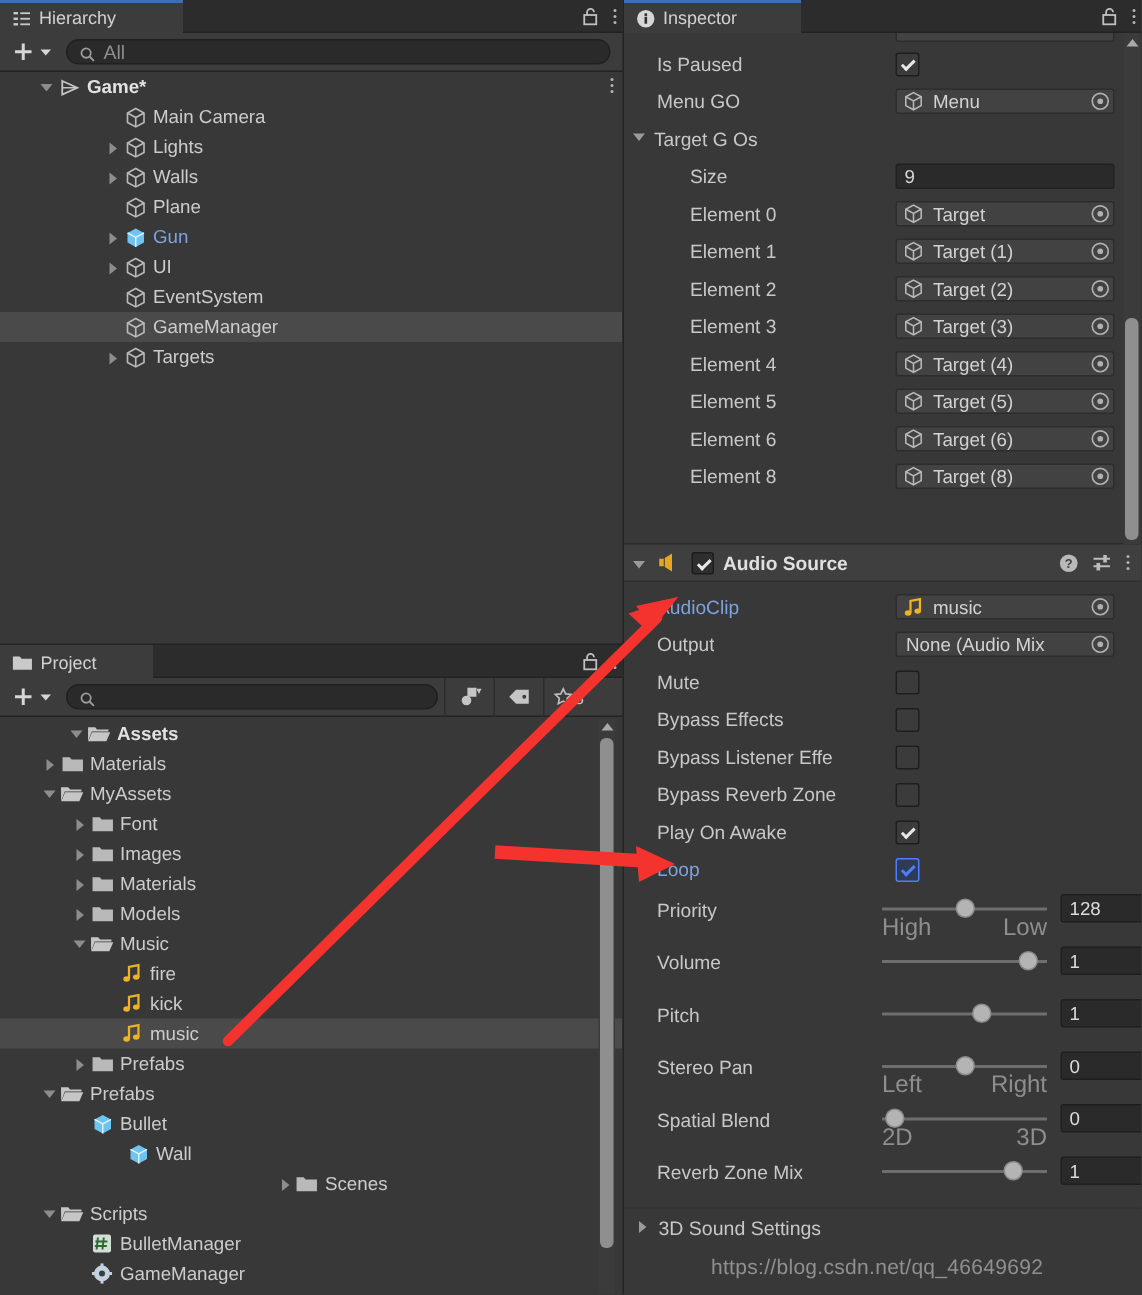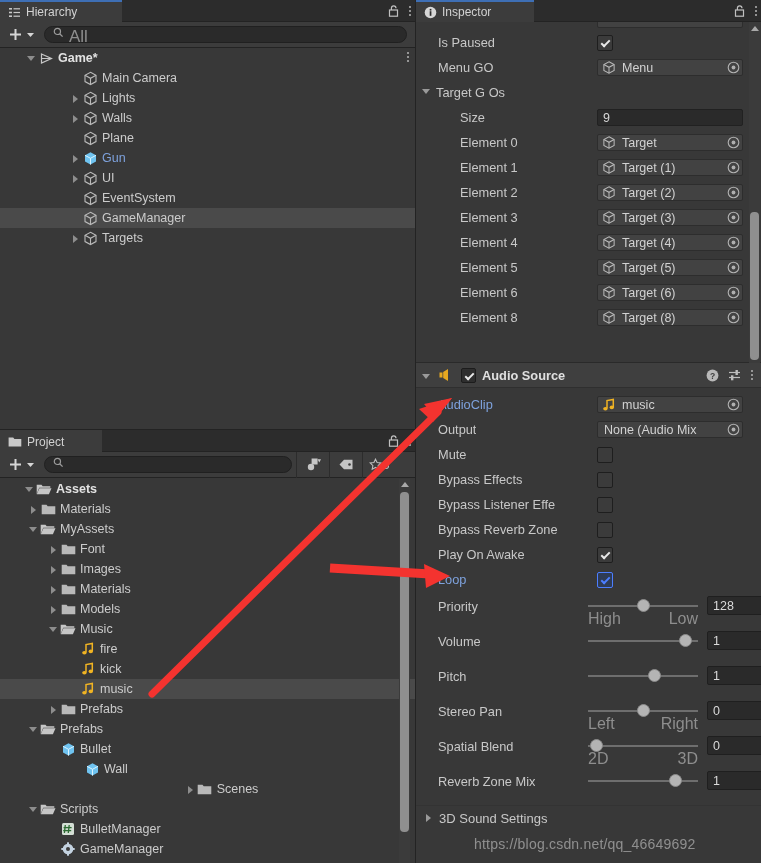--- a/index.html
+++ b/index.html
@@ -31,22 +31,22 @@
   .tabtools{
     position:absolute; right:4px; top:0; height:22px;
     display:flex; align-items:center; gap:9px;
   }
   .toolbar{
     height:26px; background:#3c3c3c; display:flex; align-items:center;
     gap:4px; padding:0 3px; border-bottom:1px solid #232323;
   }
   .searchbox{
     flex:1; height:17px; background:#2a2a2a; border:1px solid #202020;
-    border-radius:9px; display:flex; align-items:flex-start; gap:5px;
-    padding:0 8px; color:#8e8e8e; font-size:17px;
+    border-radius:9px; display:flex; align-items:flex-end; gap:5px;
+    padding:0 8px; color:#8e8e8e; font-size:13px;
   }
   .plusbtn{ display:flex; align-items:center; gap:3px; padding:0 5px; }
 
   
   .tree{ position:absolute; left:0; right:0; top:48px; bottom:0; overflow:hidden; }
   .row{
     position:relative; height:20px; display:flex; align-items:center;
     white-space:nowrap; font-size:12.5px; color:#cccccc;
   }
   .row.sel{ background:#4a4a4a; }
@@ -360,21 +360,21 @@
         <div class="ptool" style="gap:1px;">
           <svg width="13" height="13" viewBox="0 0 13 13">
             <path d="M6.5 1.2 L8.1 4.6 L11.8 5 L9.1 7.6 L9.8 11.2 L6.5 9.4 L3.2 11.2 L3.9 7.6 L1.2 5 L4.9 4.6 Z" fill="none" stroke="#bdbdbd" stroke-width="1.1"></path>
           </svg>
           <span style="font-size:12px;color:#c8c8c8;">8</span>
         </div>
       </div>
     </div>
 
     <div class="tree" id="proj-tree" style="top:49px;">
-        <div class="row" style="padding-left: 24px;">
+        <div class="row" style="padding-left: 24px; margin-left: 22px;">
           <span class="fold d"></span>
           <span class="ico">
             <svg width="16" height="13" viewBox="0 0 16 13">
               <path d="M0.7 1.8h4.8l1.2 1.5h7.6v1.4H3.2L0.7 11.2z" fill="#c6c6c6"></path>
               <path d="M3.4 5.2h12.1l-2.6 6H0.8z" fill="#c6c6c6"></path>
             </svg>
           </span>
           <span style="font-weight: bold; color: rgb(226, 226, 226);">Assets</span>
         </div>
         <div class="row" style="padding-left: 28px;">

